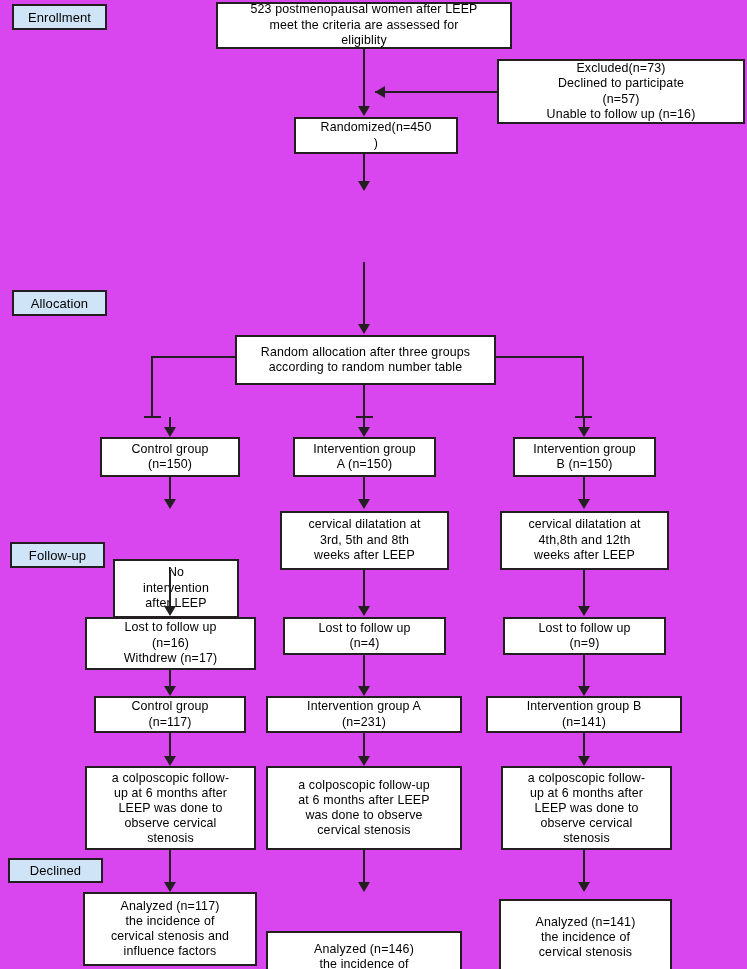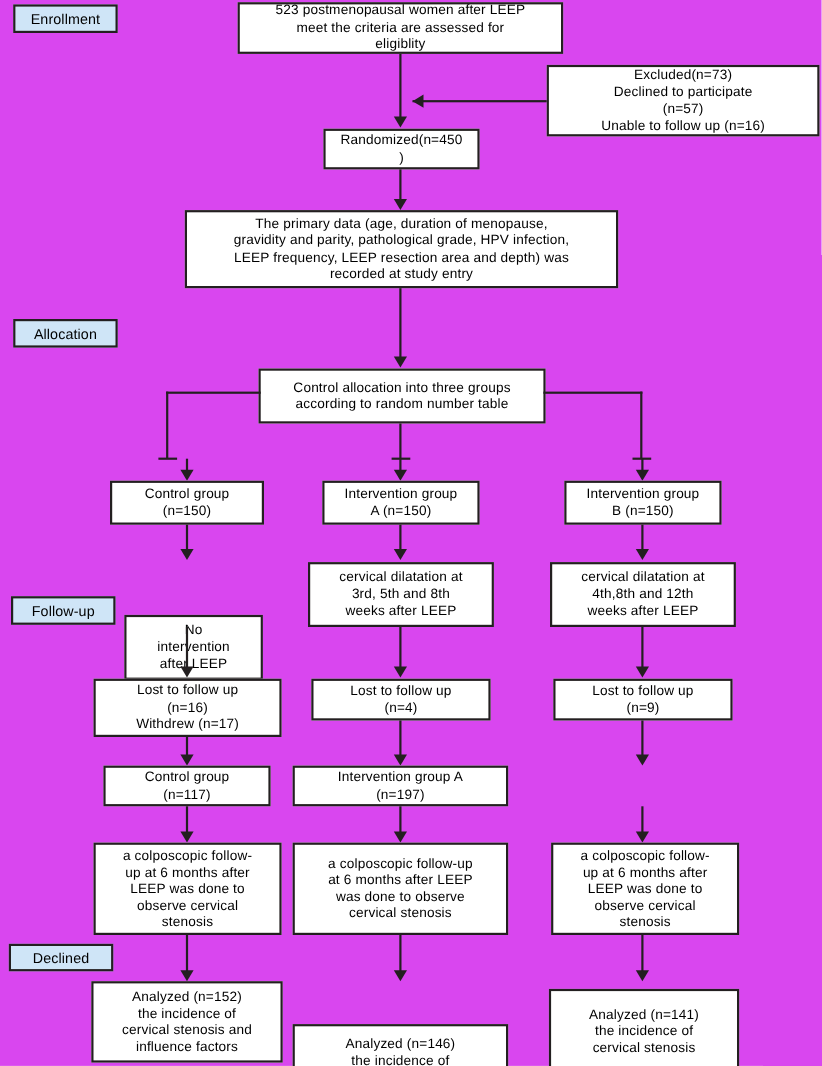--- a/index.html
+++ b/index.html
@@ -111,35 +111,31 @@
   <div class="arrow-down" style="left:358px; top:106px;"></div>
 
   <div class="node" style="left:497px; top:59px; width:248px; height:65px;">Excluded(n=73)
 Declined to participate
 (n=57)
 Unable to follow up (n=16)</div>
 
   <div class="hline" style="left:375px; top:91px; width:122px; height:2px;"></div>
   <div class="arrow-left" style="left:375px; top:86px;"></div>
 
-  <div class="node" style="left:294px; top:117px; width:142px; height:37px;">Randomized(n=450
+  <div class="node" style="left:294px; top:117px; width:164px; height:37px;">Randomized(n=450
 )</div>
 
   <div class="vline" style="left:363px; top:154px; width:2px; height:29px;"></div>
   <div class="arrow-down" style="left:358px; top:181px;"></div>
 
-  <div class="node" style="left:168px; top:191px; width:394px; height:71px;">The primary data (age, duration of menopause,
-gravidity and parity, pathological grade, HPV infection,
-LEEP frequency, LEEP resection area and depth) was
-recorded at study entry</div>
 
   <div class="vline" style="left:363px; top:262px; width:2px; height:64px;"></div>
   <div class="arrow-down" style="left:358px; top:324px;"></div>
 
-  <div class="node" style="left:235px; top:335px; width:261px; height:50px;">Control allocation into three groups
+  <div class="node" style="left:235px; top:335px; width:261px; height:50px;">Random allocation after three groups
 according to random number table</div>
 
   <div class="hline" style="left:151px; top:356px; width:86px; height:2px;"></div>
   <div class="hline" style="left:494px; top:356px; width:90px; height:2px;"></div>
 
   <div class="vline" style="left:151px; top:356px; width:2px; height:61px;"></div>
   <div class="tick" style="left:144px; top:416px; width:17px; height:2px;"></div>
 
   <div class="vline" style="left:582px; top:356px; width:2px; height:61px;"></div>
   <div class="tick" style="left:575px; top:416px; width:17px; height:2px;"></div>
@@ -204,21 +200,23 @@
 
   <div class="vline" style="left:363px; top:655px; width:2px; height:32px;"></div>
   <div class="arrow-down" style="left:358px; top:686px;"></div>
 
   <div class="vline" style="left:583px; top:655px; width:2px; height:32px;"></div>
   <div class="arrow-down" style="left:578px; top:686px;"></div>
 
   <div class="node" style="left:94px; top:696px; width:152px; height:37px;">Control group
 (n=117)</div>
   <div class="node" style="left:266px; top:696px; width:196px; height:37px;">Intervention group A
-(n=197)</div>
+(n=231)</div>
+  <div class="node" style="left:486px; top:696px; width:196px; height:37px;">Intervention group B
+(n=141)</div>
 
   <div class="vline" style="left:169px; top:733px; width:2px; height:25px;"></div>
   <div class="arrow-down" style="left:164px; top:756px;"></div>
 
   <div class="vline" style="left:363px; top:733px; width:2px; height:25px;"></div>
   <div class="arrow-down" style="left:358px; top:756px;"></div>
 
   <div class="vline" style="left:583px; top:733px; width:2px; height:25px;"></div>
   <div class="arrow-down" style="left:578px; top:756px;"></div>
 
@@ -239,21 +237,21 @@
 
   <div class="vline" style="left:169px; top:850px; width:2px; height:34px;"></div>
   <div class="arrow-down" style="left:164px; top:882px;"></div>
 
   <div class="vline" style="left:363px; top:850px; width:2px; height:34px;"></div>
   <div class="arrow-down" style="left:358px; top:882px;"></div>
 
   <div class="vline" style="left:583px; top:850px; width:2px; height:34px;"></div>
   <div class="arrow-down" style="left:578px; top:882px;"></div>
 
-  <div class="node tight" style="left:83px; top:892px; width:174px; height:74px;">Analyzed  (n=152)
+  <div class="node tight" style="left:83px; top:892px; width:174px; height:74px;">Analyzed  (n=117)
 the incidence of
 cervical stenosis and
 influence factors</div>
   <div class="node tight" style="left:266px; top:899px; width:196px; height:67px;margin-top:32px;">Analyzed  (n=146)
 the incidence of
 cervical stenosis</div>
   <div class="node tight" style="left:499px; top:899px; width:173px; height:76px;">Analyzed  (n=141)
 the incidence of
 cervical stenosis</div>
 

